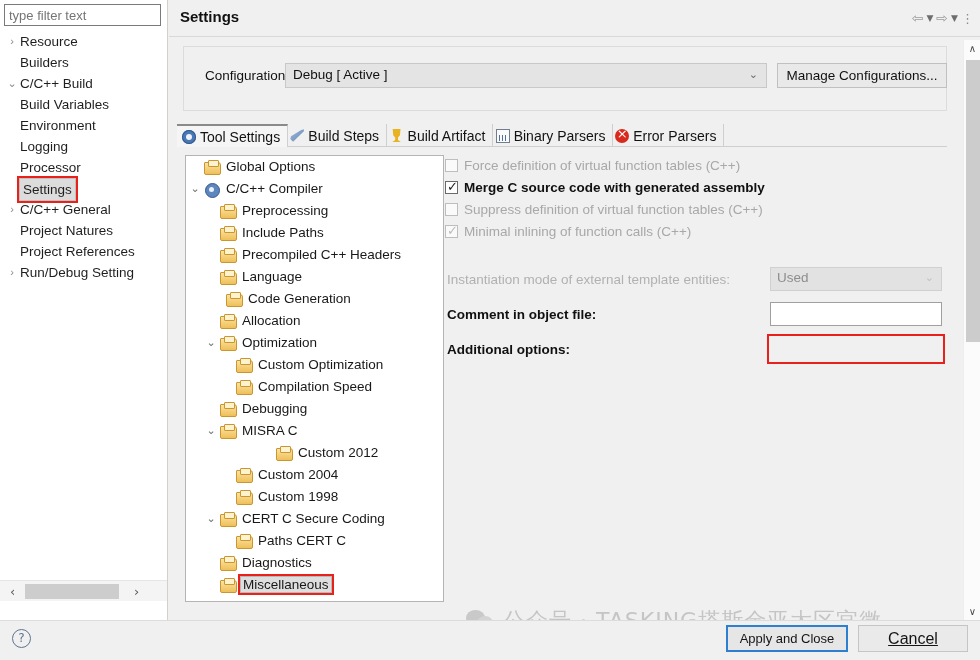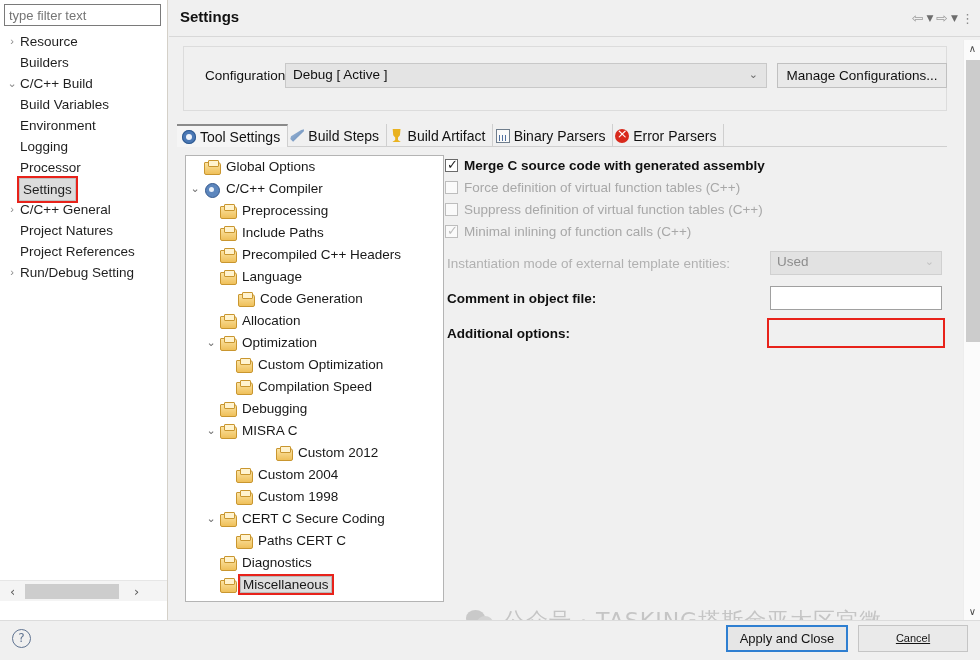--- a/index.html
+++ b/index.html
@@ -376,21 +376,21 @@
     outline-offset: -2px;
     font-size: 13px; color: #141414;
     text-align: center; line-height: 25px;
     cursor: default;
   }
   #cancel-btn {
     position: absolute; left: 858px; top: 4px;
     width: 110px; height: 27px;
     background: #eaeaea;
     border: 1px solid #c5c5c5;
-    font-size: 11px; color: #141414;
+    font-size: 16px; color: #141414;
     text-align: center; line-height: 25px;
     cursor: default;
     text-decoration: underline;
   }
 
   
   #watermark {
     position: absolute; left: 466px; top: 604px;
     width: 510px; height: 34px;
     display: flex; align-items: center; gap: 9px;
@@ -486,55 +486,55 @@
       </div>
     </div>
 
   <div id="tool-tree">
       <div class="tt-row"><span class="tt-inner" style="margin-left: 18px;"><span class="folder-icon"></span><span class="tt-label">Global Options</span></span></div>
       <div class="tt-row"><span class="tt-arrow" style="left: 2px;">⌄</span><span class="tt-inner" style="margin-left: 18px;"><span class="gear-icon-sm"></span><span class="tt-label">C/C++ Compiler</span></span></div>
       <div class="tt-row"><span class="tt-inner" style="margin-left: 34px;"><span class="folder-icon"></span><span class="tt-label">Preprocessing</span></span></div>
       <div class="tt-row"><span class="tt-inner" style="margin-left: 34px;"><span class="folder-icon"></span><span class="tt-label">Include Paths</span></span></div>
       <div class="tt-row"><span class="tt-inner" style="margin-left: 34px;"><span class="folder-icon"></span><span class="tt-label">Precompiled C++ Headers</span></span></div>
       <div class="tt-row"><span class="tt-inner" style="margin-left: 34px; text-align: right;"><span class="folder-icon"></span><span class="tt-label">Language</span></span></div>
-      <div class="tt-row"><span class="tt-inner" style="margin-left: 52px;"><span class="folder-icon"></span><span class="tt-label">Code Generation</span></span></div>
+      <div class="tt-row"><span class="tt-inner" style="margin-left: 40px;"><span class="folder-icon"></span><span class="tt-label">Code Generation</span></span></div>
       <div class="tt-row"><span class="tt-inner" style="margin-left: 34px;"><span class="folder-icon"></span><span class="tt-label">Allocation</span></span></div>
       <div class="tt-row"><span class="tt-arrow" style="left: 18px;">⌄</span><span class="tt-inner" style="margin-left: 34px;"><span class="folder-icon"></span><span class="tt-label">Optimization</span></span></div>
       <div class="tt-row"><span class="tt-inner" style="margin-left: 50px;"><span class="folder-icon"></span><span class="tt-label">Custom Optimization</span></span></div>
       <div class="tt-row"><span class="tt-inner" style="margin-left: 50px;"><span class="folder-icon"></span><span class="tt-label">Compilation Speed</span></span></div>
       <div class="tt-row"><span class="tt-inner" style="margin-left: 34px;"><span class="folder-icon"></span><span class="tt-label">Debugging</span></span></div>
       <div class="tt-row"><span class="tt-arrow" style="left: 18px;">⌄</span><span class="tt-inner" style="margin-left: 34px;"><span class="folder-icon"></span><span class="tt-label">MISRA C</span></span></div>
       <div class="tt-row"><span class="tt-inner" style="margin-left: 50px; padding-left: 40px;"><span class="folder-icon"></span><span class="tt-label">Custom 2012</span></span></div>
       <div class="tt-row"><span class="tt-inner" style="margin-left: 50px;"><span class="folder-icon"></span><span class="tt-label">Custom 2004</span></span></div>
       <div class="tt-row"><span class="tt-inner" style="margin-left: 50px;"><span class="folder-icon"></span><span class="tt-label">Custom 1998</span></span></div>
       <div class="tt-row"><span class="tt-arrow" style="left: 18px;">⌄</span><span class="tt-inner" style="margin-left: 34px;"><span class="folder-icon"></span><span class="tt-label">CERT C Secure Coding</span></span></div>
       <div class="tt-row"><span class="tt-inner" style="margin-left: 50px;"><span class="folder-icon"></span><span class="tt-label">Paths CERT C</span></span></div>
       <div class="tt-row"><span class="tt-inner" style="margin-left: 34px;"><span class="folder-icon"></span><span class="tt-label">Diagnostics</span></span></div>
       <div class="tt-row selected"><span class="tt-inner" style="margin-left: 34px;"><span class="folder-icon"></span><span class="tt-label redbox">Miscellaneous</span></span></div>
     </div>
 
   <div id="opts-pane">
 
     <div class="chk-row">
+      <span class="chk dis"></span><span class="lbl-off">Force definition of virtual function tables (C++)</span>
+    </div>
+
+    <div class="chk-row">
       <span class="chk on"></span><span class="lbl-on">Merge C source code with generated assembly</span>
-    </div>
-
-    <div class="chk-row">
-      <span class="chk dis"></span><span class="lbl-off">Force definition of virtual function tables (C++)</span>
     </div>
 
     <div class="chk-row">
       <span class="chk dis"></span><span class="lbl-off">Suppress definition of virtual function tables (C++)</span>
     </div>
 
     <div class="chk-row">
       <span class="chk on dis"></span><span class="lbl-off">Minimal inlining of function calls (C++)</span>
     </div>
 
-    <div class="field-row" style="margin-top:8px;">
+    <div class="field-row" style="margin-top:24px;">
       <span class="field-label dis">Instantiation mode of external template entities:</span>
       <div class="combo-dis">
         <span class="v">Used</span>
         <span class="c">⌄</span>
       </div>
     </div>
 
     <div class="field-row" style="margin-top:5px;">
       <span class="field-label bold">Comment in object file:</span>
       <input class="txt-input" type="text" value="" style="">

